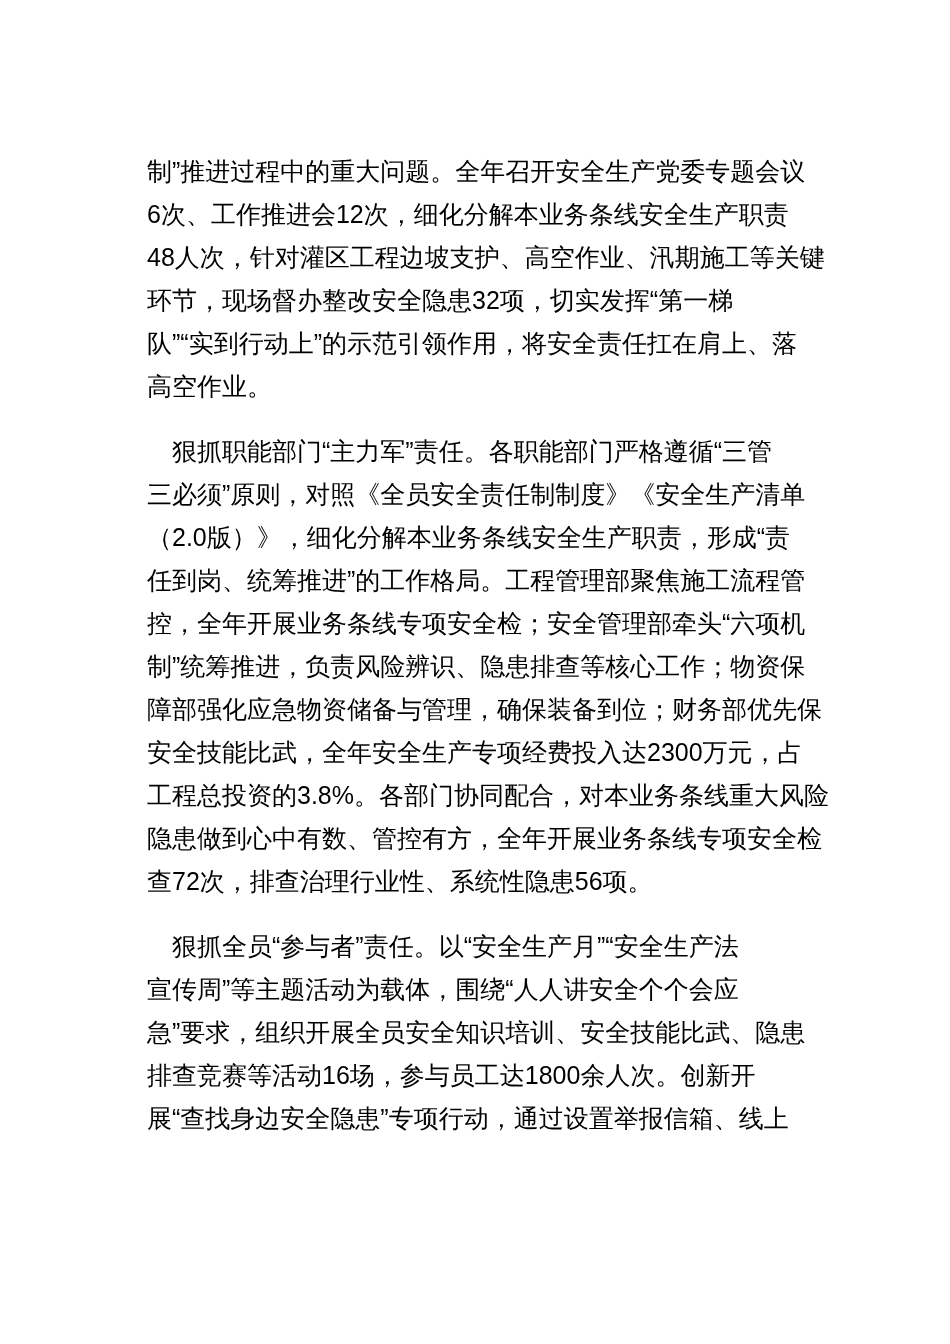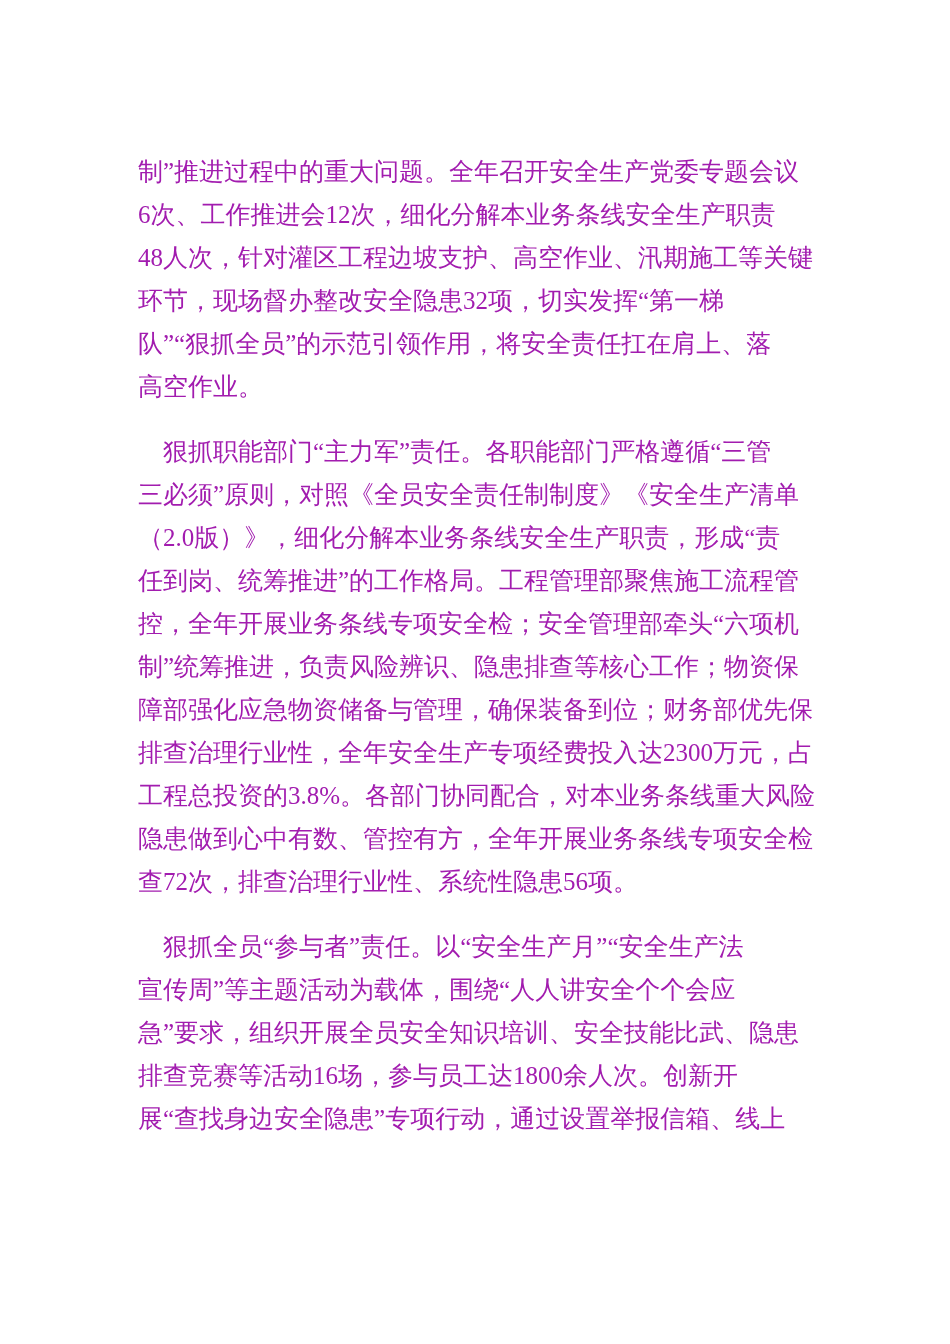--- a/index.html
+++ b/index.html
@@ -14,50 +14,50 @@
       overflow: hidden;
     }
     .page {
       position: absolute;
       left: 130px;
       top: 150px;
       width: 700px;
     }
     .line {
       position: absolute;
-      left: 8px;
+      left: 17px;
       height: 43px;
-      font-family: Liberation Serif, serif;
+      font-family: Liberation Sans, sans-serif;
       font-size: 25px;
-      color: #a21caf;
+      color: #000000;
       white-space: nowrap;
       line-height: 43px;
       transform-origin: left center;
     }
   </style>
 </head>
 <body>
 
 <div class="page">
 
   <div class="line" style="top:0px">制”推进过程中的重大问题。全年召开安全生产党委专题会议</div>
   <div class="line" style="top:43px">6次、工作推进会12次，细化分解本业务条线安全生产职责</div>
   <div class="line" style="top:86px">48人次，针对灌区工程边坡支护、高空作业、汛期施工等关键</div>
   <div class="line" style="top:129px">环节，现场督办整改安全隐患32项，切实发挥“第一梯</div>
-  <div class="line" style="top:172px">队”“狠抓全员”的示范引领作用，将安全责任扛在肩上、落</div>
+  <div class="line" style="top:172px">队”“实到行动上”的示范引领作用，将安全责任扛在肩上、落</div>
   <div class="line" style="top:215px">高空作业。</div>
 
   <div class="line" style="top:280px">　狠抓职能部门“主力军”责任。各职能部门严格遵循“三管</div>
   <div class="line" style="top:323px">三必须”原则，对照《全员安全责任制制度》《安全生产清单</div>
   <div class="line" style="top:366px">（2.0版）》，细化分解本业务条线安全生产职责，形成“责</div>
   <div class="line" style="top:409px">任到岗、统筹推进”的工作格局。工程管理部聚焦施工流程管</div>
   <div class="line" style="top:452px">控，全年开展业务条线专项安全检；安全管理部牵头“六项机</div>
   <div class="line" style="top:495px">制”统筹推进，负责风险辨识、隐患排查等核心工作；物资保</div>
   <div class="line" style="top:538px">障部强化应急物资储备与管理，确保装备到位；财务部优先保</div>
-  <div class="line" style="top:581px">排查治理行业性，全年安全生产专项经费投入达2300万元，占</div>
+  <div class="line" style="top:581px">安全技能比武，全年安全生产专项经费投入达2300万元，占</div>
   <div class="line" style="top:624px">工程总投资的3.8%。各部门协同配合，对本业务条线重大风险</div>
   <div class="line" style="top:667px">隐患做到心中有数、管控有方，全年开展业务条线专项安全检</div>
   <div class="line" style="top:710px">查72次，排查治理行业性、系统性隐患56项。</div>
 
   <div class="line" style="top:775px">　狠抓全员“参与者”责任。以“安全生产月”“安全生产法</div>
   <div class="line" style="top:818px">宣传周”等主题活动为载体，围绕“人人讲安全个个会应</div>
   <div class="line" style="top:861px">急”要求，组织开展全员安全知识培训、安全技能比武、隐患</div>
   <div class="line" style="top:904px">排查竞赛等活动16场，参与员工达1800余人次。创新开</div>
   <div class="line" style="top:947px">展“查找身边安全隐患”专项行动，通过设置举报信箱、线上</div>
 </div>

